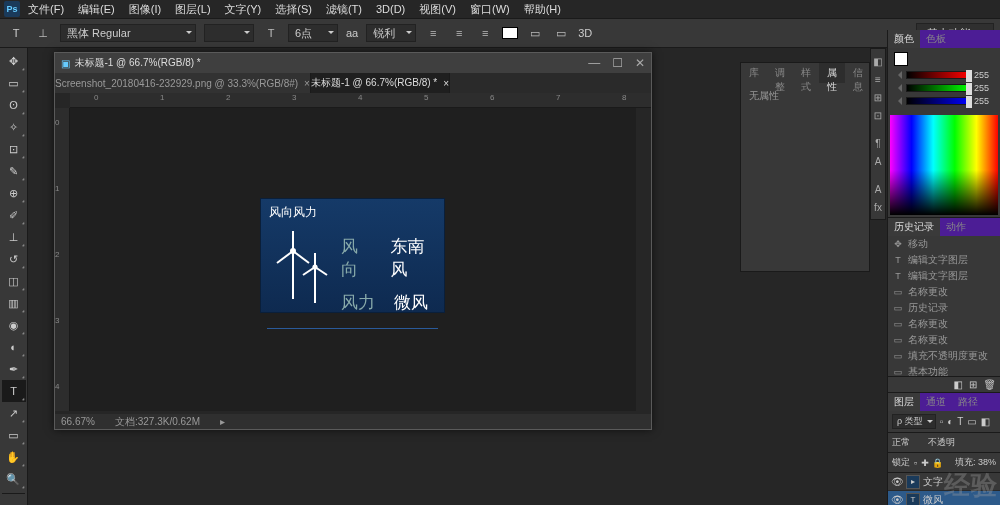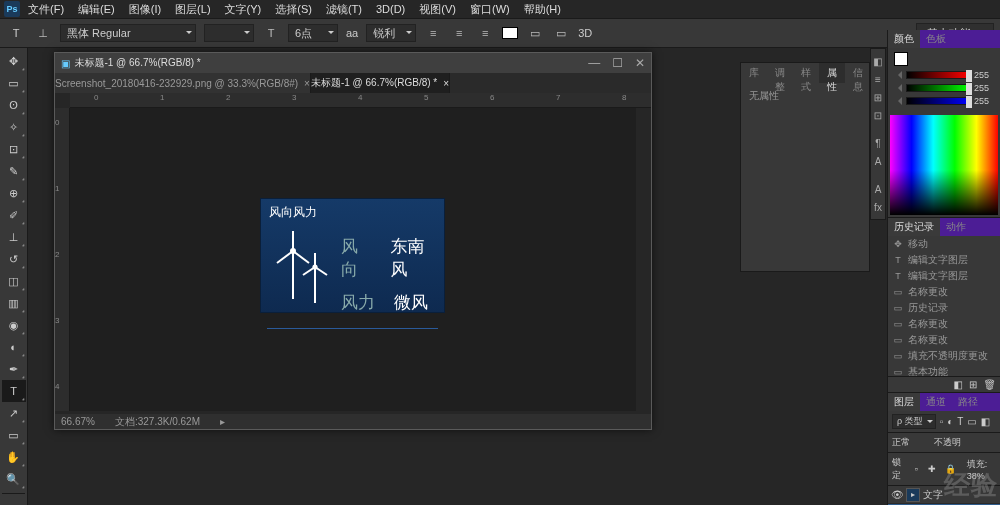--- a/index.html
+++ b/index.html
@@ -74,21 +74,21 @@
 .picker { height: 100px; background: linear-gradient(to bottom, rgba(255,255,255,0) 55%, #000 100%), linear-gradient(to right, #f0f, #00f, #0ff, #0f0, #ff0, #f00); margin: 2px; position: relative; }
 
 .history .hlist { max-height: 140px; overflow: hidden; }
 .history .hrow { display: flex; align-items: center; gap: 4px; padding: 1px 4px; color: #999; }
 .history .hic { width: 12px; height: 12px; display: flex; align-items: center; justify-content: center; font-size: 9px; }
 
 .layers { flex: 1; display: flex; flex-direction: column; }
 .layers .controls { padding: 3px 4px; display: flex; align-items: center; gap: 4px; border-bottom: 1px solid #1a1a1a; }
 .layers .controls .dd2 { background: #2d2d2d; border: 1px solid #222; padding: 0 12px 0 4px; font-size: 9px; height: 15px; display: flex; align-items: center; position: relative; }
 .layers .controls .dd2::after { content: ""; position: absolute; right: 2px; top: 5px; border: 3px solid transparent; border-top-color: #ccc; }
-.layers .controls2 { padding: 3px 4px; display: flex; align-items: center; gap: 10px; font-size: 9px; border-bottom: 1px solid #1a1a1a; }
+.layers .controls2 { padding: 3px 4px; display: flex; align-items: center; gap: 4px; font-size: 9px; border-bottom: 1px solid #1a1a1a; }
 .layers .llist { flex: 1; overflow: hidden; }
 .layers .lrow { display: flex; align-items: center; height: 18px; padding: 0 3px; gap: 3px; border-bottom: 1px solid #2a2a2a; }
 .layers .lrow.sel { background: #2d5a8a; }
 .layers .eye { width: 12px; font-size: 10px; }
 .layers .thumb { width: 14px; height: 14px; background: #1a3a5a; border: 1px solid #555; font-size: 8px; display: flex; align-items: center; justify-content: center; }
 
 .watermark { position: absolute; right: 2px; bottom: 2px; font-size: 26px; color: rgba(160,160,160,0.35); font-weight: bold; font-family: sans-serif; letter-spacing: 1px; }
 </style>
 </head>
 <body>

